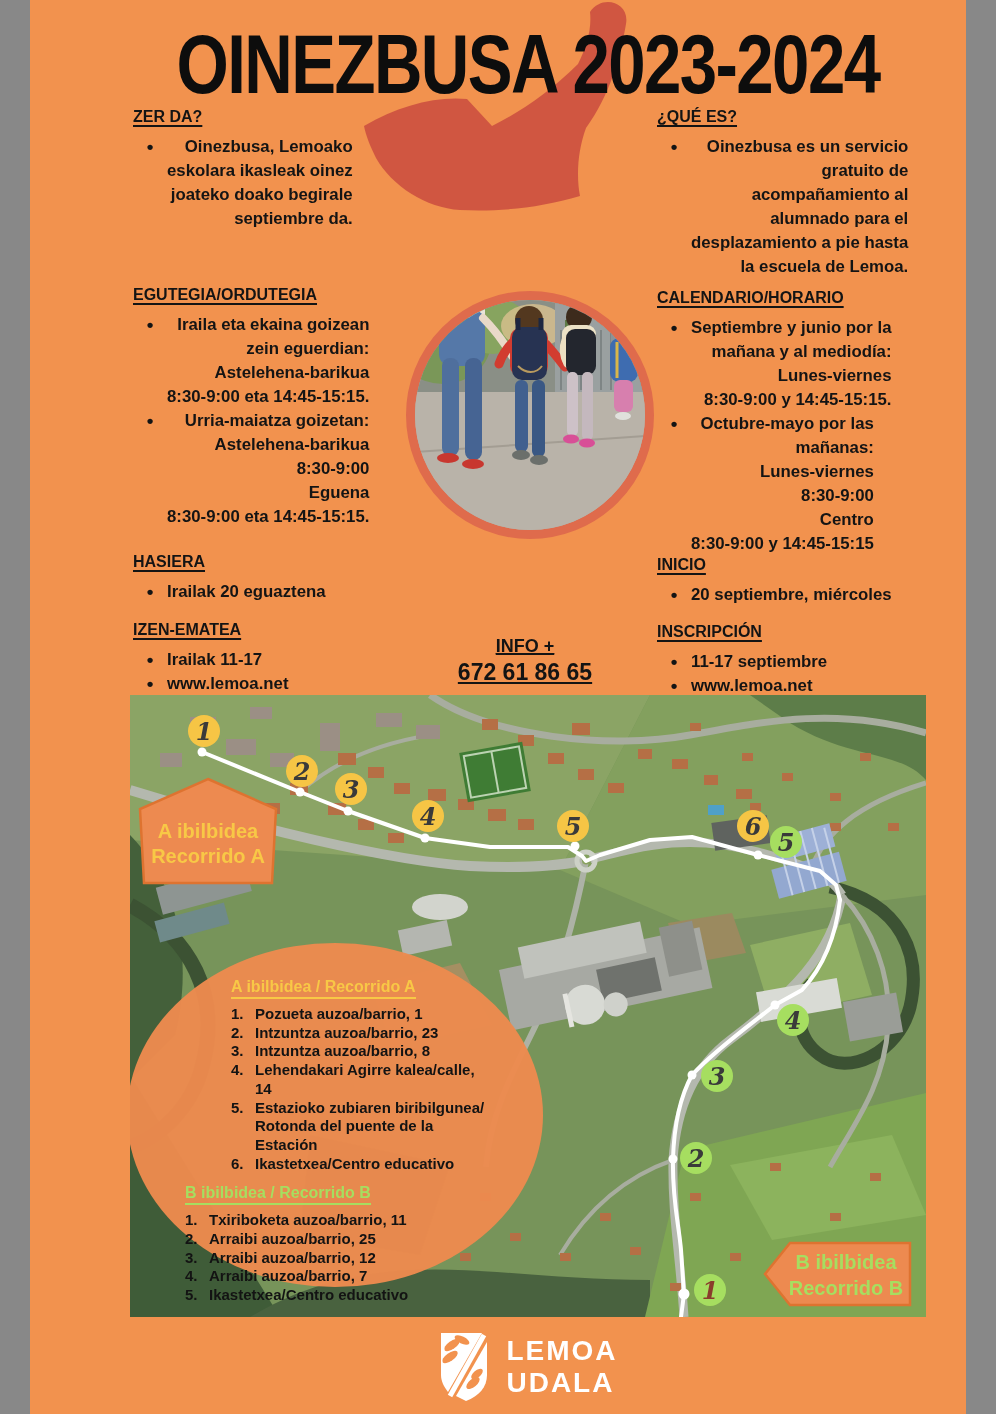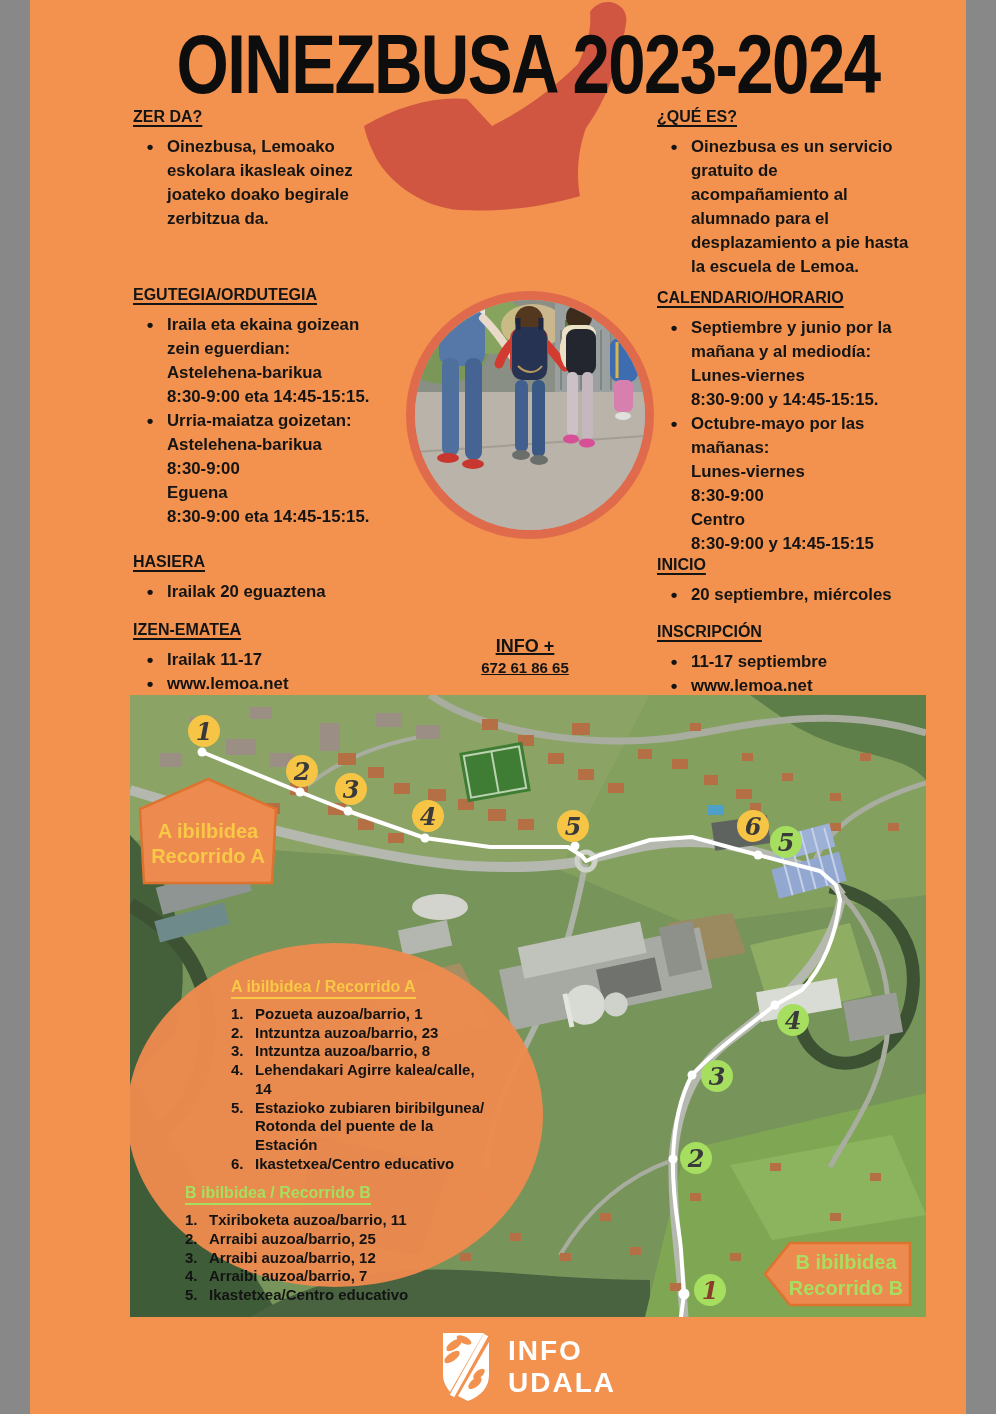--- a/index.html
+++ b/index.html
@@ -10,27 +10,27 @@
   html,body{margin:0;padding:0;background:#888;}
   .poster{position:relative;width:936px;height:1414px;background:var(--bg);
     font-family:"Liberation Sans",sans-serif;color:var(--text);overflow:hidden;margin:0 auto;}
   .arrow-svg{position:absolute;left:200px;top:0;width:450px;height:300px;z-index:1;}
   .title{position:absolute;top:22px;left:0;width:996px;text-align:center;z-index:2;
     font-size:84px;font-weight:900;letter-spacing:-2px;color:#0d0d0d;white-space:nowrap;
     transform:scaleX(0.80);transform-origin:50% 50%;line-height:1;}
   .sec{position:absolute;z-index:2;}
   .sec-h{font-size:16px;font-weight:800;text-decoration:underline;
     text-decoration-thickness:2px;text-underline-offset:3px;margin-bottom:9px;}
-  .bul{display:flex;align-items:flex-start;}
+  .bul{display:flex;align-items:flex-start;text-align:right;}
   .bul::before{content:"\2022";width:34px;flex:none;text-align:center;
     font-size:19px;font-weight:900;line-height:24px;}
   .bl{font-size:16.8px;font-weight:700;line-height:24px;}
   .info{position:absolute;left:385px;top:636px;width:220px;text-align:center;z-index:2;text-decoration:underline;}
   .info-l{font-size:18px;font-weight:800;text-decoration:underline;text-decoration-thickness:2px;}
-  .info-p{font-size:15px;font-weight:800;margin-top:2px;}
+  .info-p{font-size:23px;font-weight:800;margin-top:2px;}
   .photo-ring{position:absolute;left:376px;top:291px;width:230px;height:230px;z-index:2;
     border:9px solid var(--photo-border);border-radius:50%;overflow:hidden;background:#b7b1a7;}
   .map{position:absolute;left:100px;top:695px;width:796px;height:622px;overflow:hidden;z-index:2;}
   .map-svg{position:absolute;left:0;top:0;width:796px;height:622px;}
   .legend{position:absolute;left:43px;top:283px;width:320px;z-index:3;}
   .leg-t{font-size:16px;font-weight:800;display:inline-block;border-bottom:2.5px solid currentColor;
     padding-bottom:1px;margin-bottom:6px;}
   .leg-a{padding-left:58px;}
   .leg-b{padding-left:12px;margin-top:11px;}
   .lt-a{color:#F8C846;}
@@ -62,21 +62,21 @@
 
   <div class="title">OINEZBUSA 2023-2024</div>
 
   <section class="sec" style="left:103px;top:108px">
     <div class="sec-h">ZER DA?</div>
     <div class="bul">
       <div class="bl">
         <div>Oinezbusa, Lemoako</div>
         <div>eskolara ikasleak oinez</div>
         <div>joateko doako begirale</div>
-        <div>zerbitzua da.</div>
+        <div>septiembre da.</div>
       </div>
     </div>
   </section>
 
   <section class="sec" style="left:103px;top:286px">
     <div class="sec-h">EGUTEGIA/ORDUTEGIA</div>
     <div class="bul">
       <div class="bl">
         <div>Iraila eta ekaina goizean</div>
         <div>zein eguerdian:</div>
@@ -502,18 +502,18 @@
       <path d="M3,3 L44,3 L10,62 C6,57 3,51 3,45 Z" fill="#ffffff"></path>
       <ellipse cx="14" cy="15" rx="9" ry="4" transform="rotate(-35 14 15)" fill="var(--bg)"></ellipse>
       <ellipse cx="12" cy="27" rx="9" ry="4" transform="rotate(-35 12 27)" fill="var(--bg)"></ellipse>
       <ellipse cx="24" cy="10" rx="8" ry="3.5" transform="rotate(25 24 10)" fill="var(--bg)"></ellipse>
       <line x1="46" y1="5" x2="12" y2="66" stroke="#ffffff" stroke-width="5"></line>
       <path d="M49,12 L49,45 C49,57 41,66 28,71 L18,66 Z" fill="#ffffff"></path>
       <ellipse cx="35" cy="53" rx="8" ry="4" transform="rotate(-40 35 53)" fill="var(--bg)"></ellipse>
       <ellipse cx="39" cy="44" rx="7" ry="3.5" transform="rotate(-40 39 44)" fill="var(--bg)"></ellipse>
     </svg>
     <div class="flogo">
-      <div>INFO</div>
+      <div>LEMOA</div>
       <div>UDALA</div>
     </div>
   </div>
 
 </div>
 
 </body></html>

